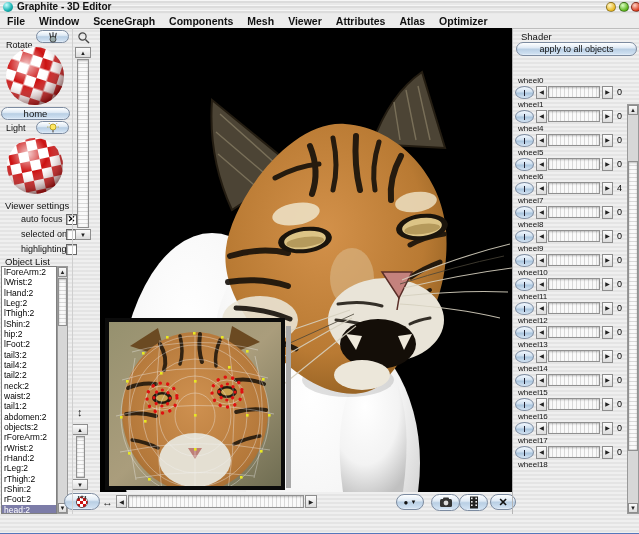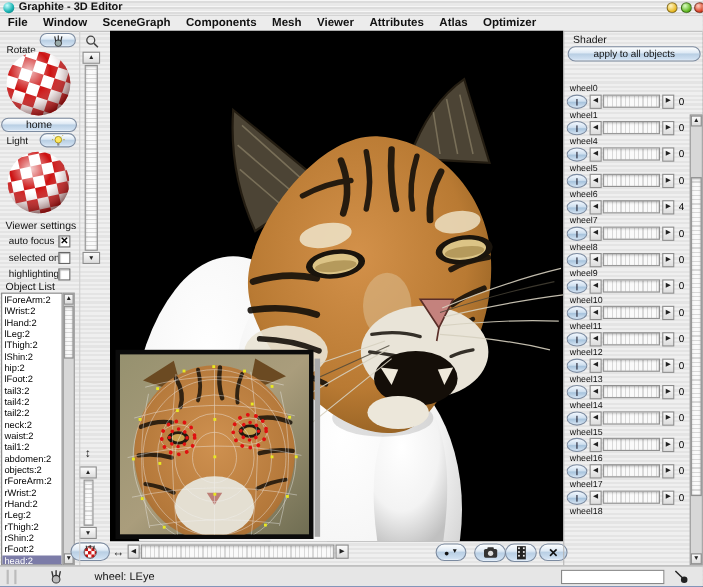--- a/index.html
+++ b/index.html
@@ -38,21 +38,21 @@
   
   #left-panel{left:0;top:28px;width:72px;height:486px;}
   #rotate-label{left:6px;top:12px;}
   #rotate-mode-btn{left:36px;top:2px;width:33px;height:13px;}
   #rotate-ball{left:3px;top:17px;}
   #home-btn{left:1px;top:79px;width:69px;height:13px;font-size:9.5px;}
   #light-label{left:6px;top:95px;}
   #light-btn{left:36px;top:93px;width:33px;height:13px;}
   #light-ball{left:4px;top:108px;}
   #viewer-settings-title{left:5px;top:172px;font-size:9.5px;}
-  #checkbox-list{left:0;top:184px;width:70px;}
+  #checkbox-list{left:13px;top:184px;width:70px;}
   .chk-row{position:relative;height:15px;}
   .chk-label{position:absolute;left:8px;top:2px;font-size:9px;color:#111;}
   .chk-box{position:absolute;left:53px;top:2px;width:11px;height:11px;background:#fff;
     border:1px solid #666;box-shadow:inset 1px 1px 1px rgba(0,0,0,.3);box-sizing:border-box;
     font-size:9px;line-height:9px;text-align:center;color:#000;}
   .chk-row.checked .chk-box::after{content:"✕";font-weight:bold;}
   #object-list-title{left:5px;top:228px;font-size:9.5px;}
   #object-list{left:1px;top:238px;width:56px;height:248px;background:#fff;border:1px solid #808080;
     box-sizing:border-box;overflow:hidden;}
   .obj-item{height:10.33px;line-height:10.5px;font-size:8.5px;color:#000;padding-left:2px;white-space:nowrap;}
@@ -669,31 +669,14 @@
 
         </div>
       </div>
   </div>
   <div id="shader-scrollbar" class="abs">
     <div id="sh-sb-up" class="sb-arrow sq glyph">▲</div>
     <div id="sh-sb-thumb" class="track-v"></div>
     <div id="sh-sb-down" class="sb-arrow sq glyph" style="bottom:0;position:absolute;">▼</div>
   </div>
 
-  <div id="statusbar" class="abs">
-    <div id="status-grip" class="abs"></div>
-    <div id="status-hand" class="abs">
-      <svg width="14" height="14" viewBox="0 0 12 12">
-        <circle cx="6" cy="8.2" r="3" fill="#bbb" stroke="#333" stroke-width="0.8"></circle>
-        <path d="M3.6,6.2 L2.8,2.4 M6,5.4 L6,1.6 M8.4,6.2 L9.2,2.4" stroke="#333" stroke-width="1.1" fill="none" stroke-linecap="round"></path>
-      </svg>
-    </div>
-    <div id="status-msg" class="abs">wheel: LEye</div>
-    <input id="status-input" class="abs" value="" style="">
-    <div id="pen-icon" class="abs">
-      <svg width="16" height="16" viewBox="0 0 16 16">
-        <line x1="3" y1="3" x2="10" y2="10" stroke="#222" stroke-width="1.3"></line>
-        <circle cx="11" cy="11" r="3" fill="#222"></circle>
-      </svg>
-    </div>
-  </div>
 
 </div>
 
 </body></html>

